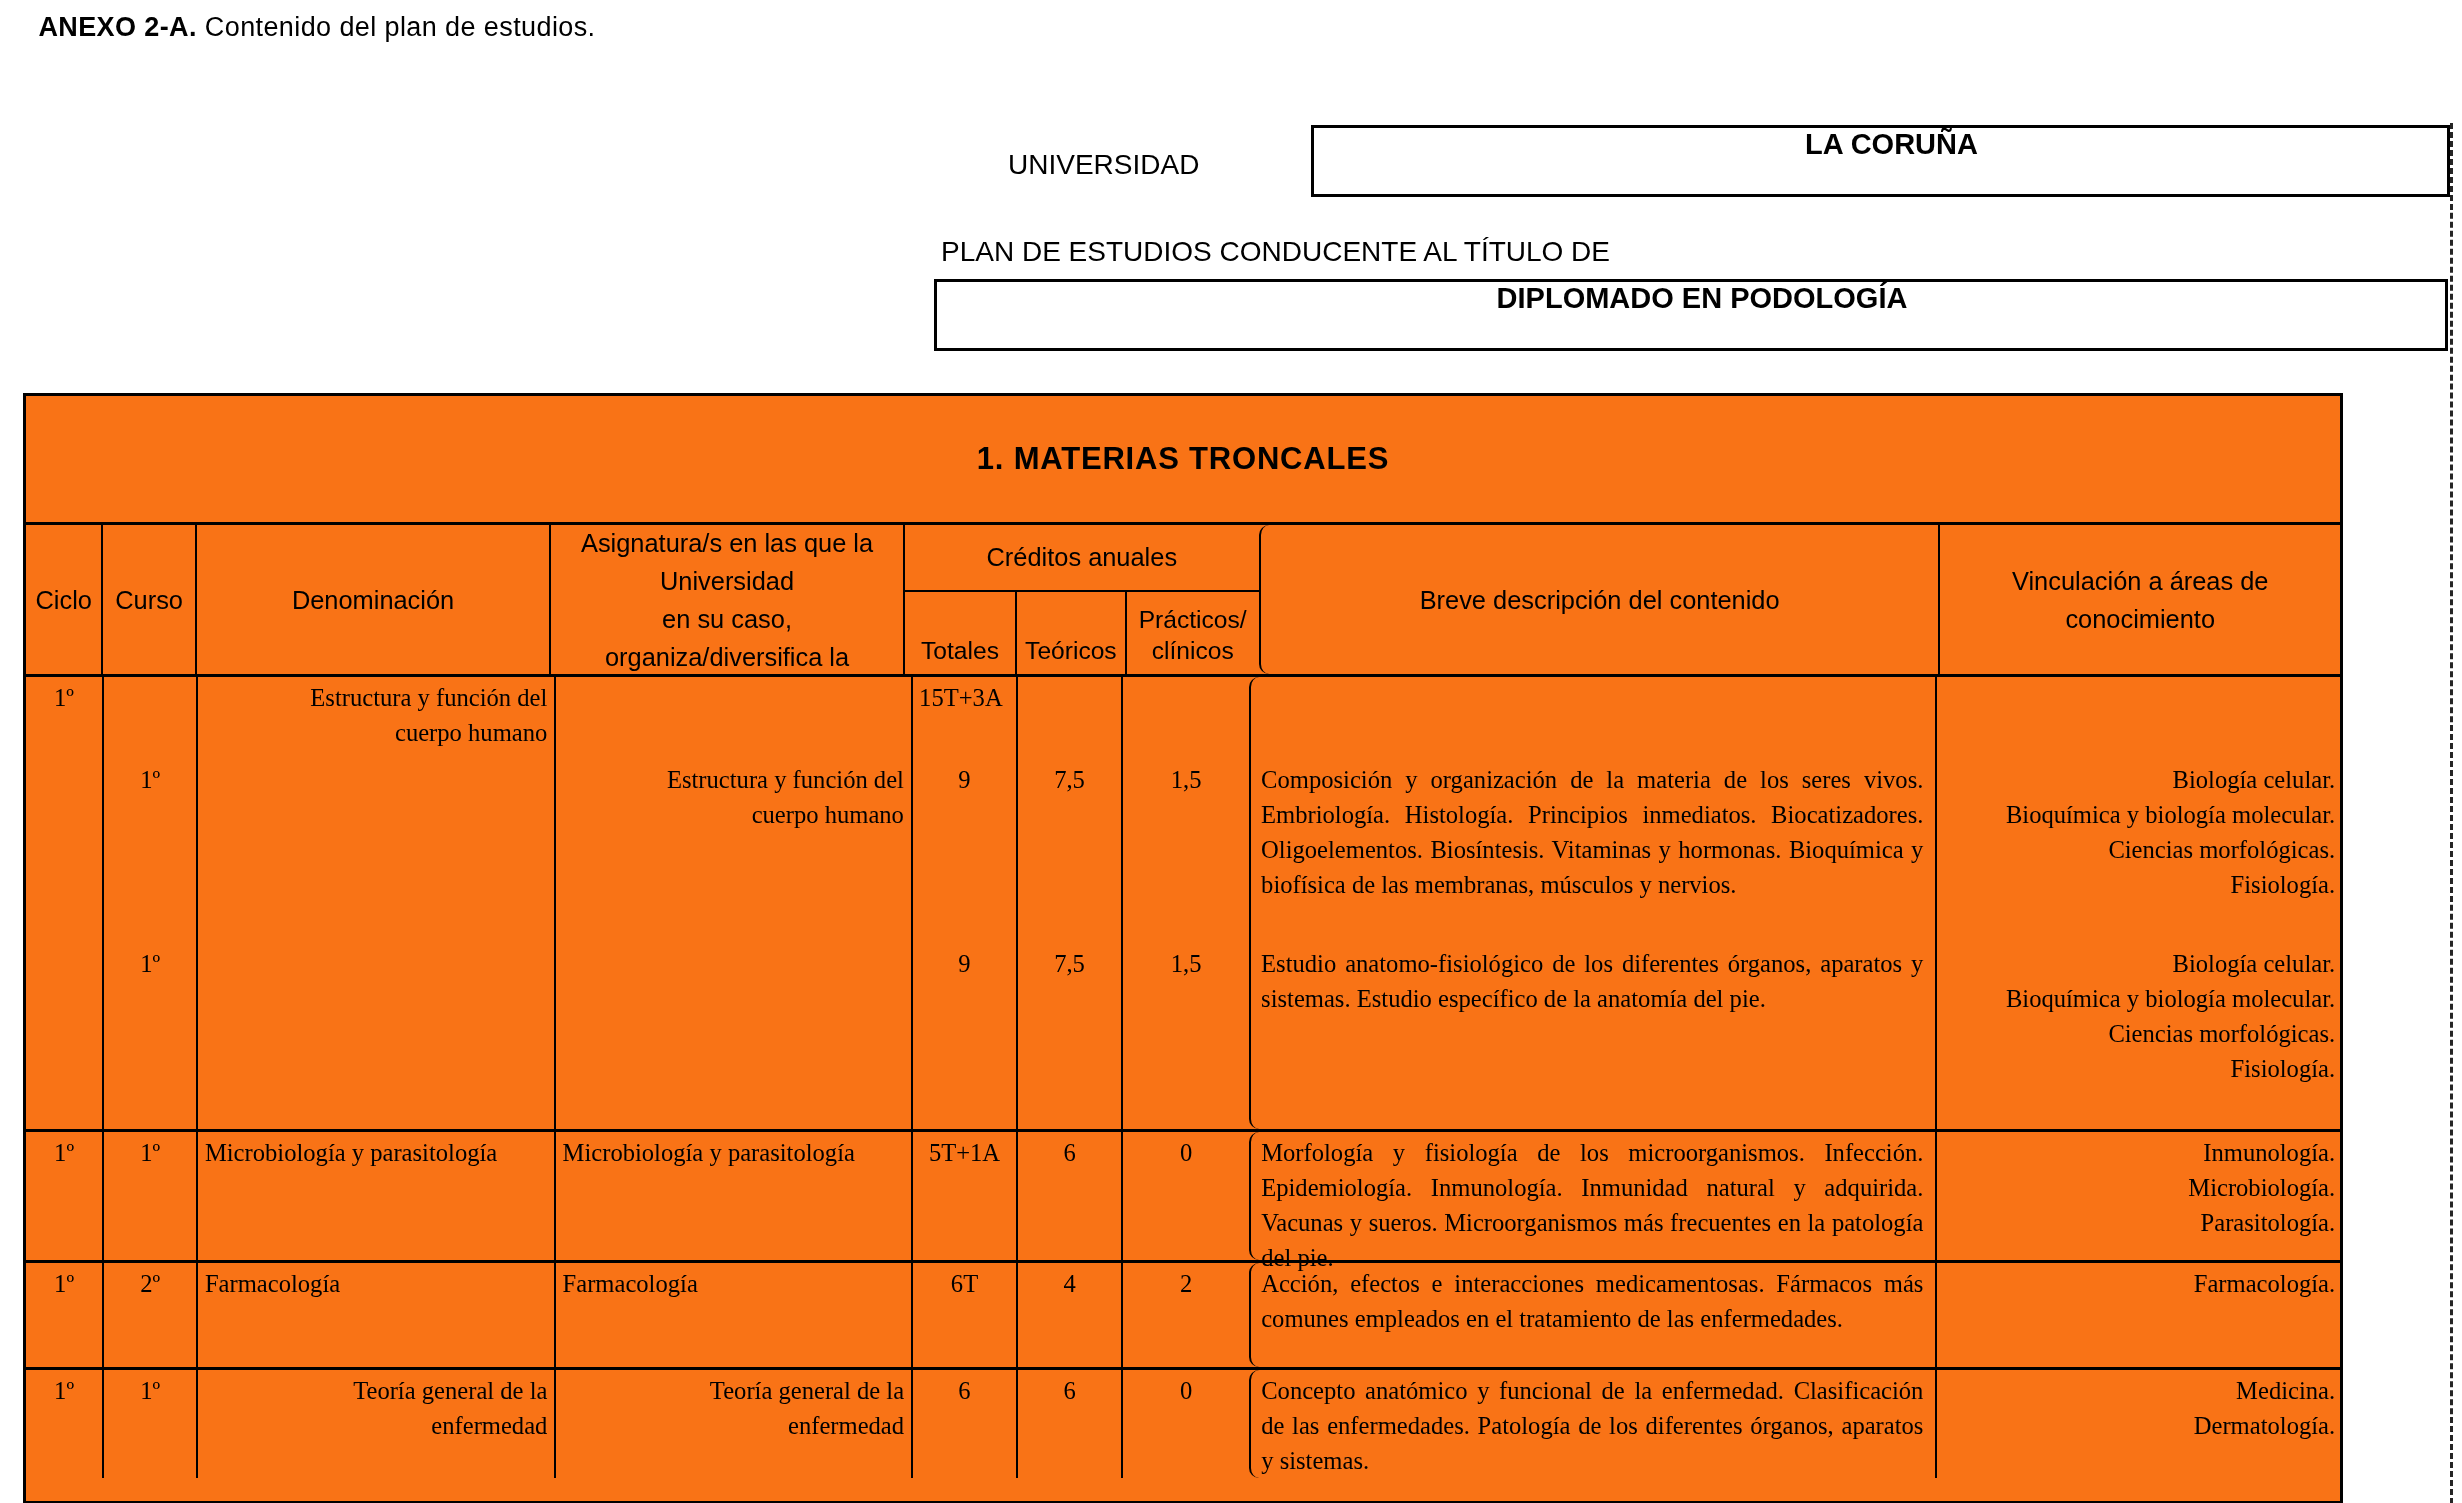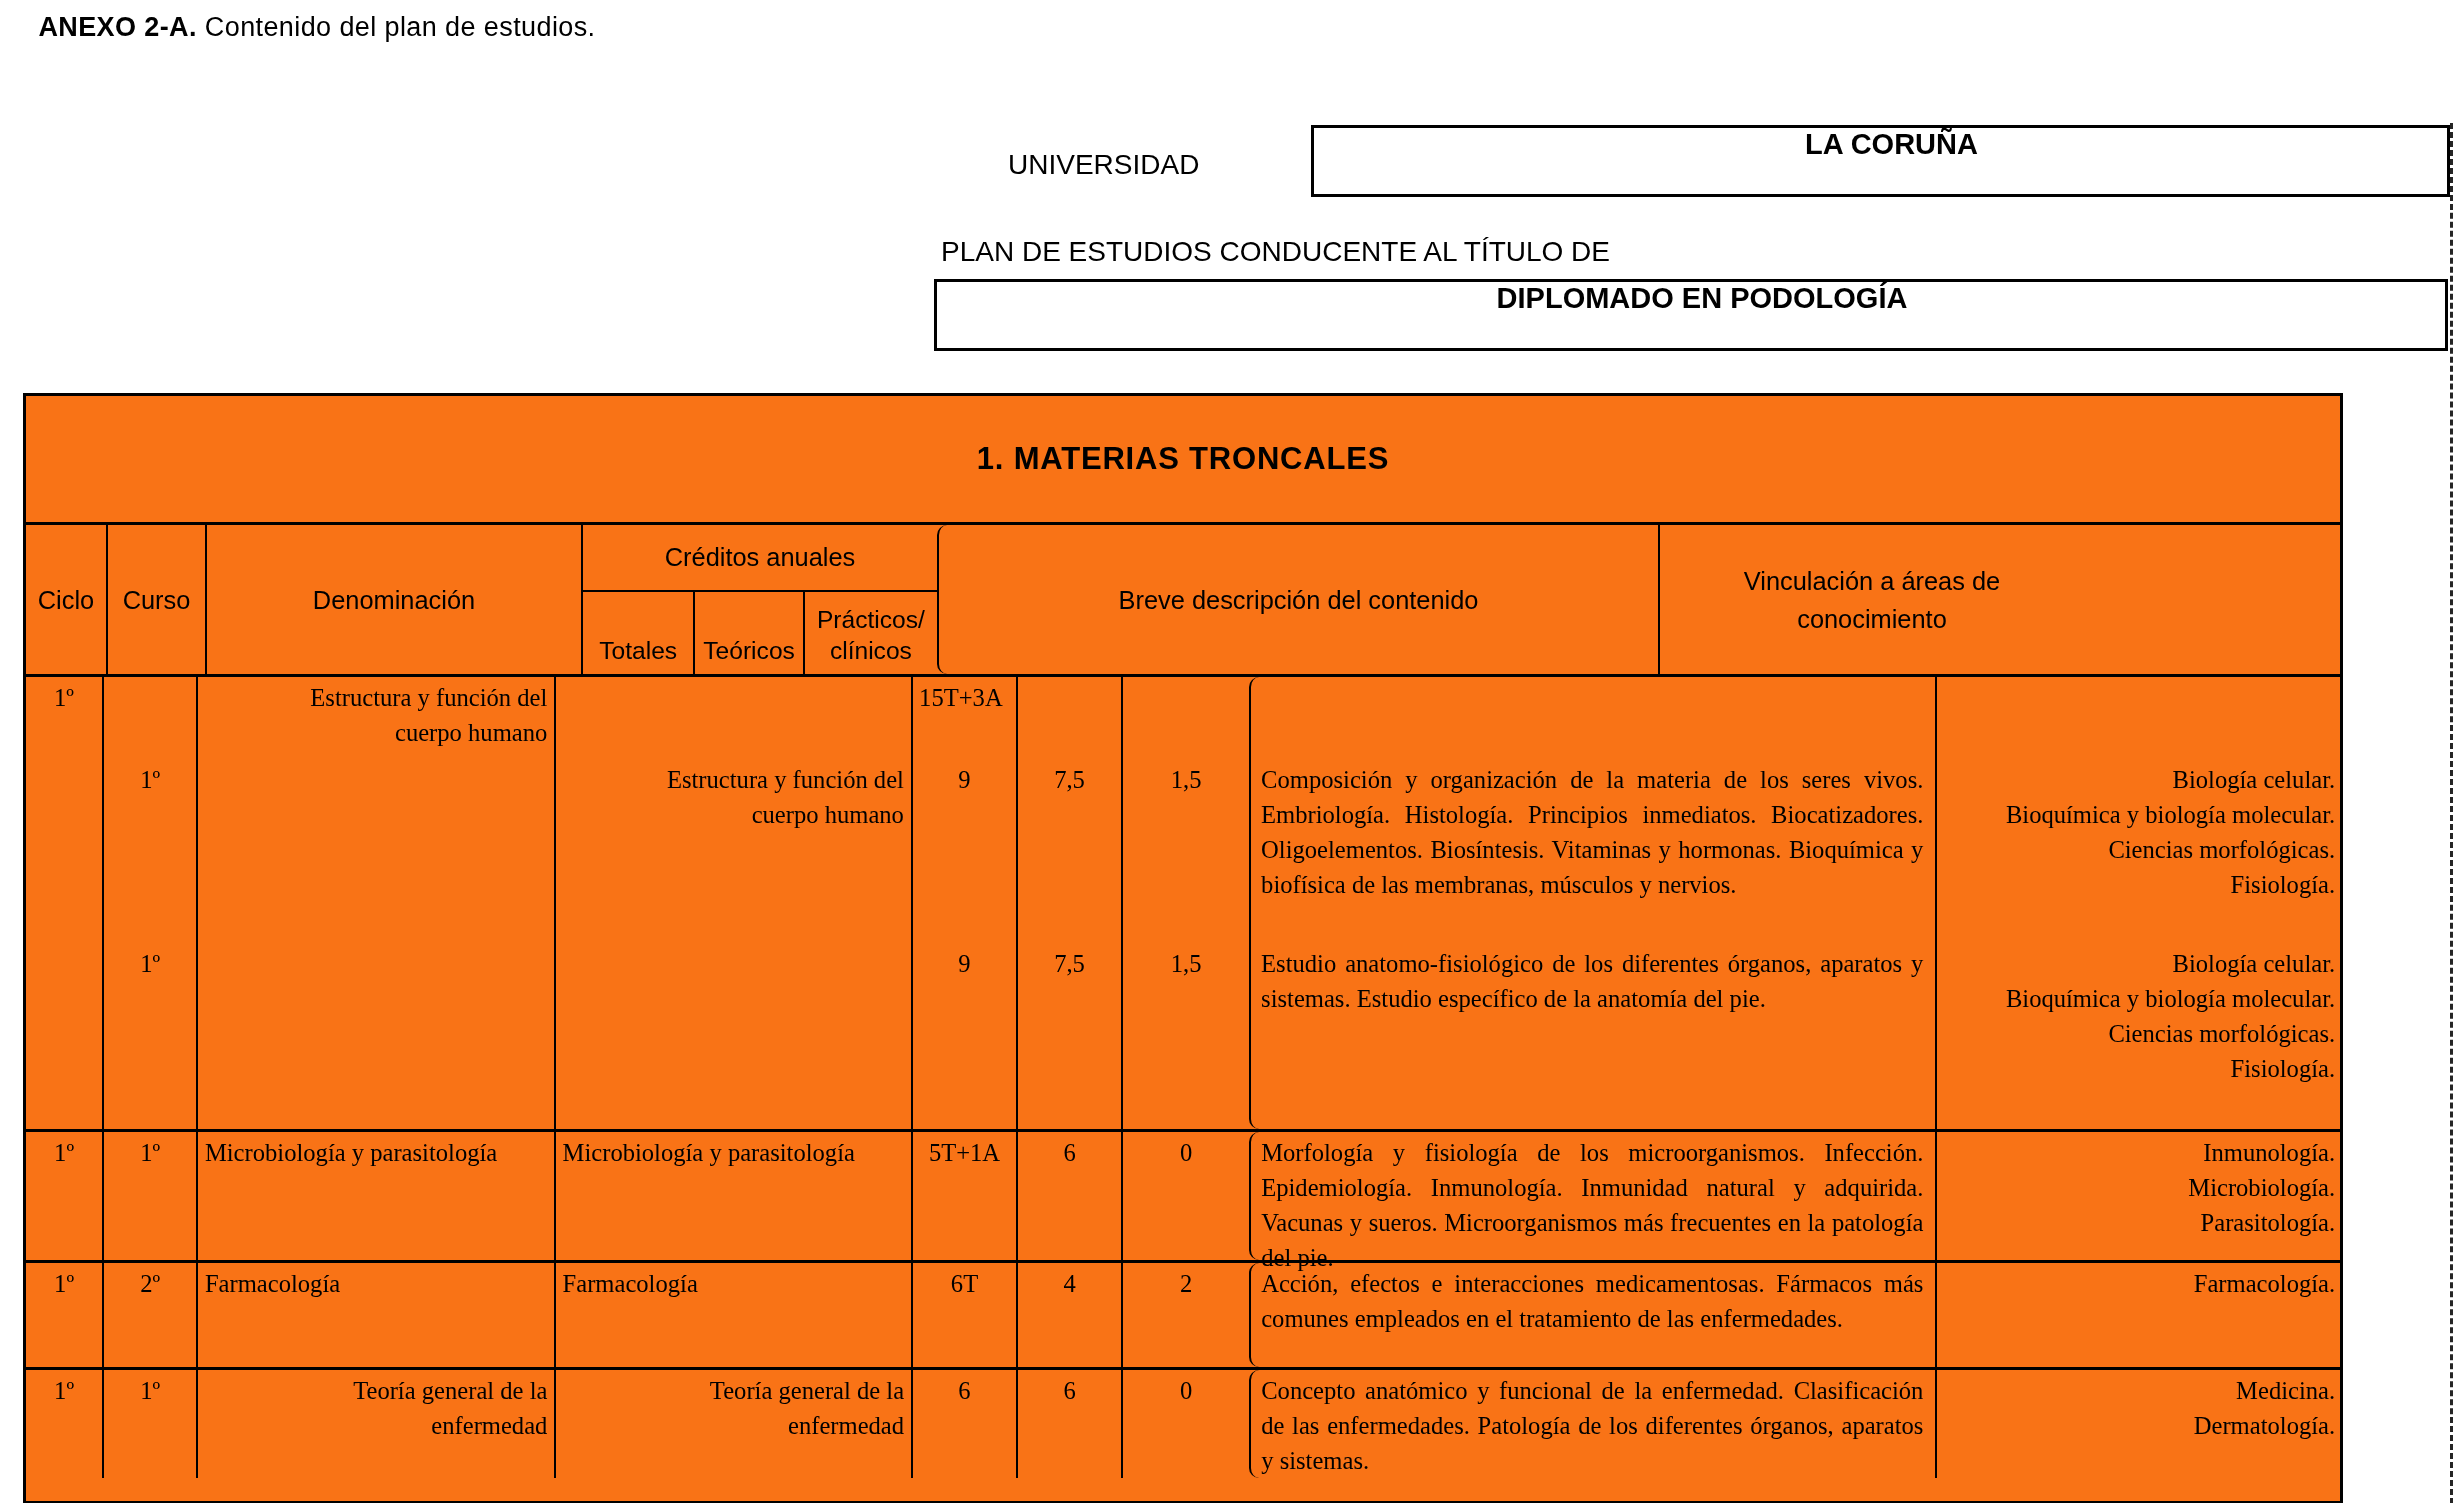--- a/index.html
+++ b/index.html
@@ -88,20 +88,24 @@
   </div>
 
   <div class="table">
 
     <div class="t-title">1. MATERIAS TRONCALES</div>
 
     <div class="t-header">
       <div class="hc c1">Ciclo</div>
       <div class="hc c2 bl">Curso</div>
       <div class="hc c3 bl">Denominación</div>
+      <div class="hc c4 bl pre">Asignatura/s en las que la
+Universidad
+en su caso,
+organiza/diversifica la</div>
       <div class="credits bl">
         <div class="credits-top">Créditos anuales</div>
         <div class="credits-sub">
           <div class="hc c5">Totales</div>
           <div class="hc c6 bl">Teóricos</div>
           <div class="hc c7 bl pre">Prácticos/
 clínicos</div>
         </div>
       </div>
       <div class="hc c8 bl">Breve descripción del contenido</div>

